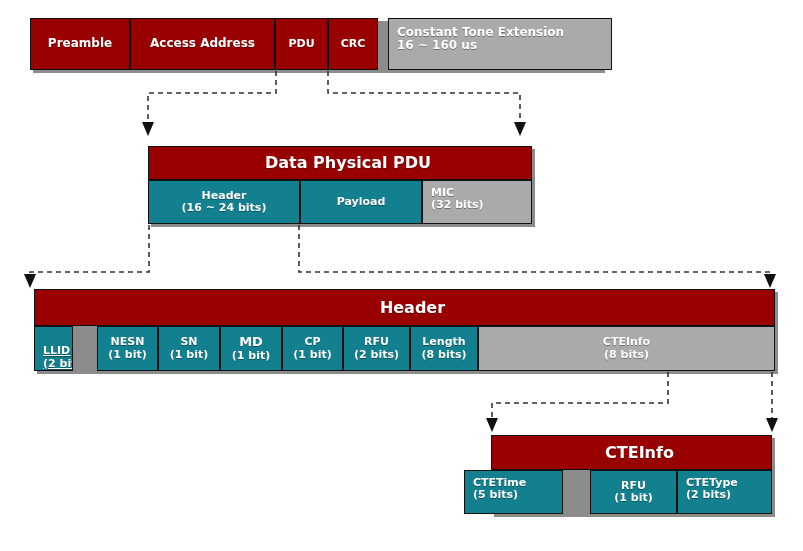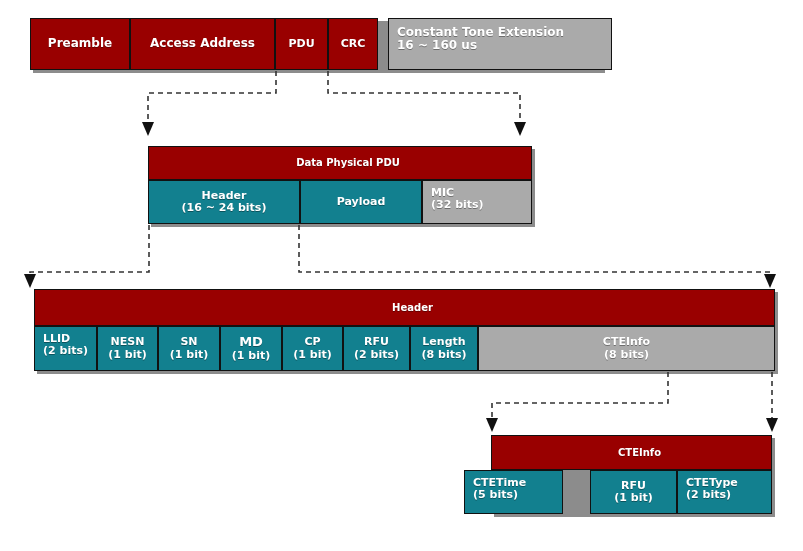--- a/index.html
+++ b/index.html
@@ -42,21 +42,21 @@
   
   .shadow {
     position: absolute;
     background: rgba(0,0,0,.45);
     z-index: 0;
   }
   .blk { z-index: 2; }
   .t-md  { font-size: 12px; font-weight: bold; }
   .t-sm  { font-size: 11px; font-weight: bold; }
   .t-xs  { font-size: 13px;  font-weight: bold; }
-  .t-hdr { font-size: 10px; font-weight: bold; padding-left: 16px; }
+  .t-hdr { font-size: 16px; font-weight: bold; padding-left: 16px; }
 
   .align-left {
     align-items: flex-start;
     text-align: left;
     padding-left: 8px;
   }
 
   
   svg.conn {
     position: absolute;
@@ -121,21 +121,21 @@
     <span class="l1">MIC</span>
     <span class="l2">(32 bits)</span>
   </div>
 
   <div class="shadow" style="left:37px; top:292px; width:741px; height:82px;"></div>
 
   <div class="blk red t-hdr" style="left:34px; top:289px; width:741px; height:37px;">
     <span class="l1">Header</span>
   </div>
 
-  <div class="blk teal t-sm align-left" style="left:34px; top:326px; width:63px; height:45px; justify-content:flex-start; padding-top:6px;">
+  <div class="blk teal t-sm align-left" style="left:34px; top:326px; width:39px; height:45px; justify-content:flex-end; padding-top:6px;text-decoration:underline;">
     <span class="l1">LLID</span>
     <span class="l2">(2 bits)</span>
   </div>
 
   <div class="blk teal t-sm" style="left:97px; top:326px; width:61px; height:45px;">
     <span class="l1">NESN</span>
     <span class="l2">(1 bit)</span>
   </div>
 
   <div class="blk teal t-sm" style="left:158px; top:326px; width:62px; height:45px;">

